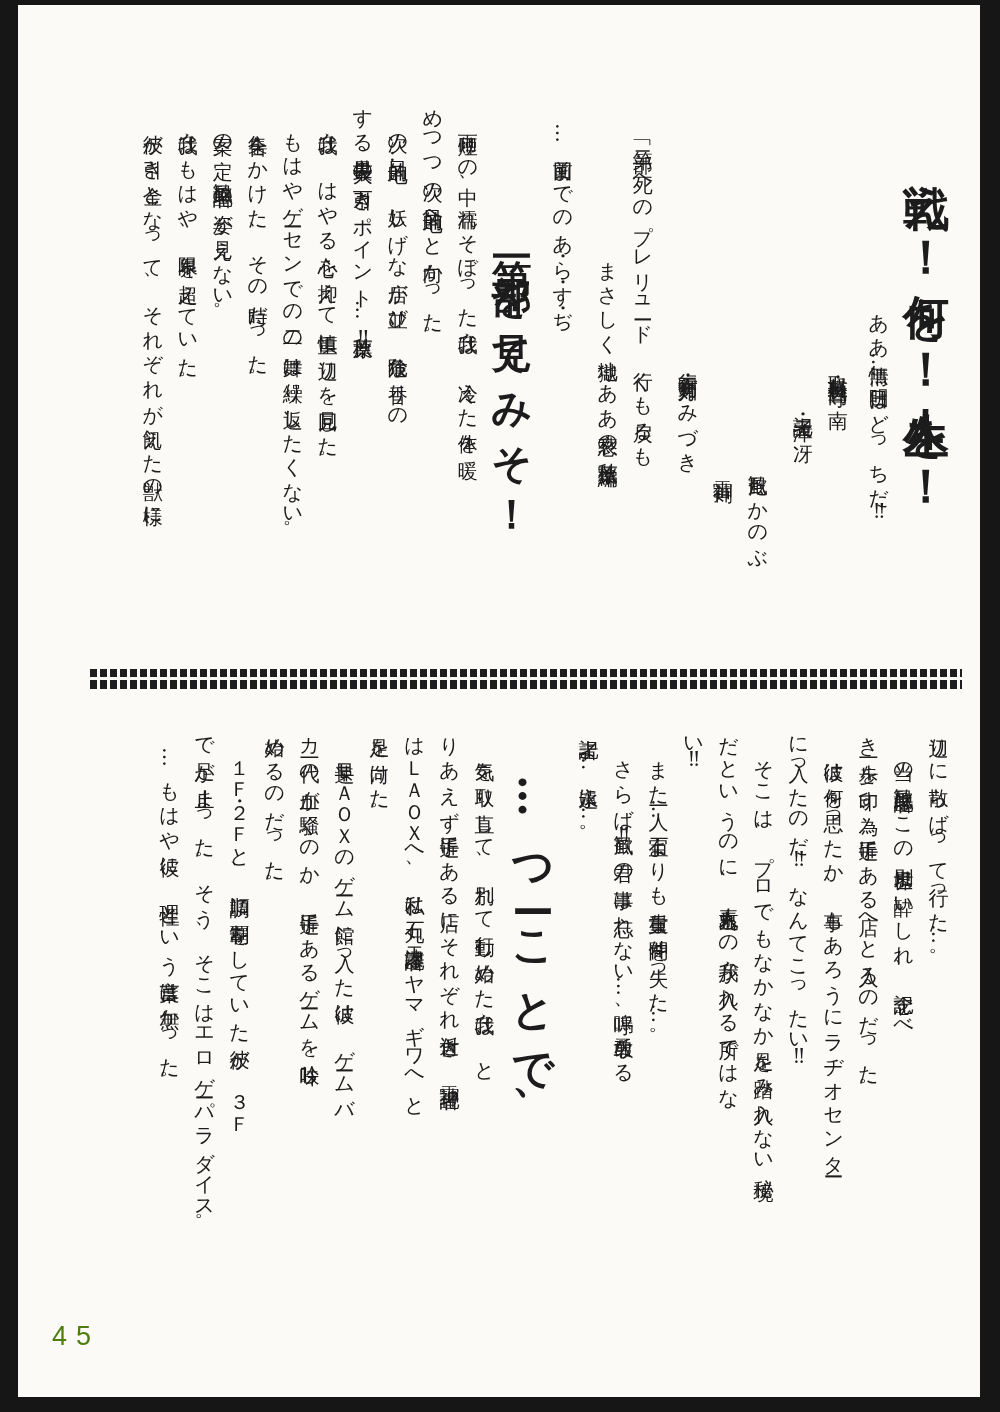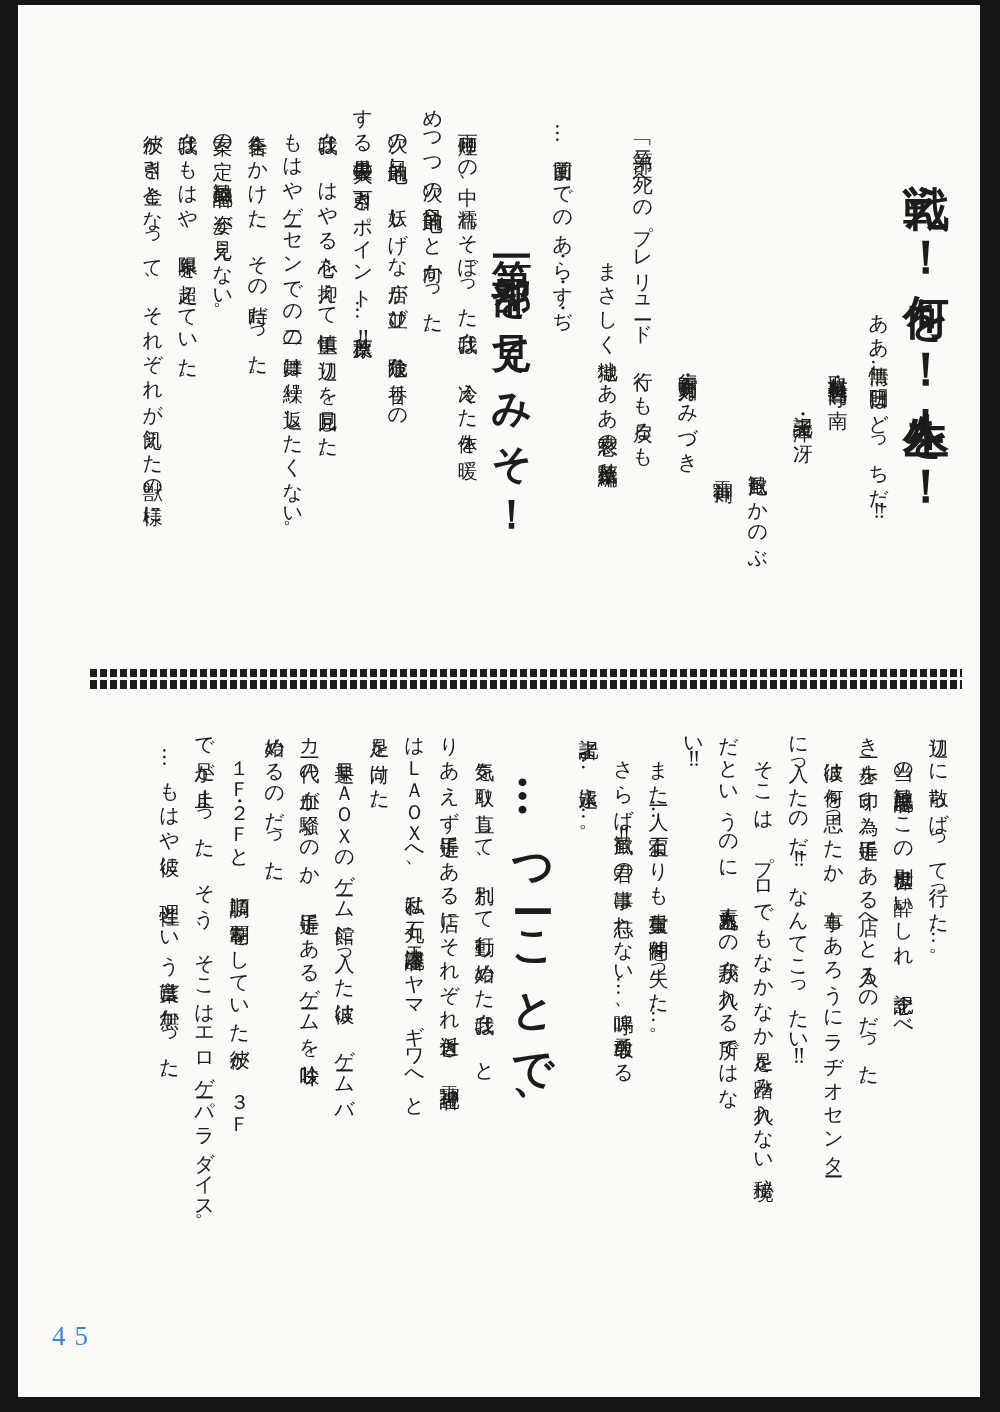--- a/index.html
+++ b/index.html
@@ -45,24 +45,24 @@
   .divider{
     position:absolute;
     top:663px;left:72px;right:18px;height:27px;
     background:
       repeating-linear-gradient(90deg,#1e1e1e 0 7px,transparent 7px 10px) 0 1px/100% 8px no-repeat,
       repeating-linear-gradient(90deg,#1e1e1e 0 7px,transparent 7px 10px) 0 12px/100% 9px no-repeat;
   }
   .page-number{
     position:absolute;
     left:34px;top:1316px;
-    font-family:Liberation Serif, serif;
+    font-family:Liberation Sans, sans-serif;
     font-size:27px;
     letter-spacing:9px;
-    color:#3b82f6;
+    color:#4d7c0f;
   }
 </style>
 </head>
 <body>
 
 <div class="page">
   <div class="content">
 
     <section class="vt upper">
       <p class="col big1" style="padding-inline-start:52px">戦え！何を！人生を！</p>

